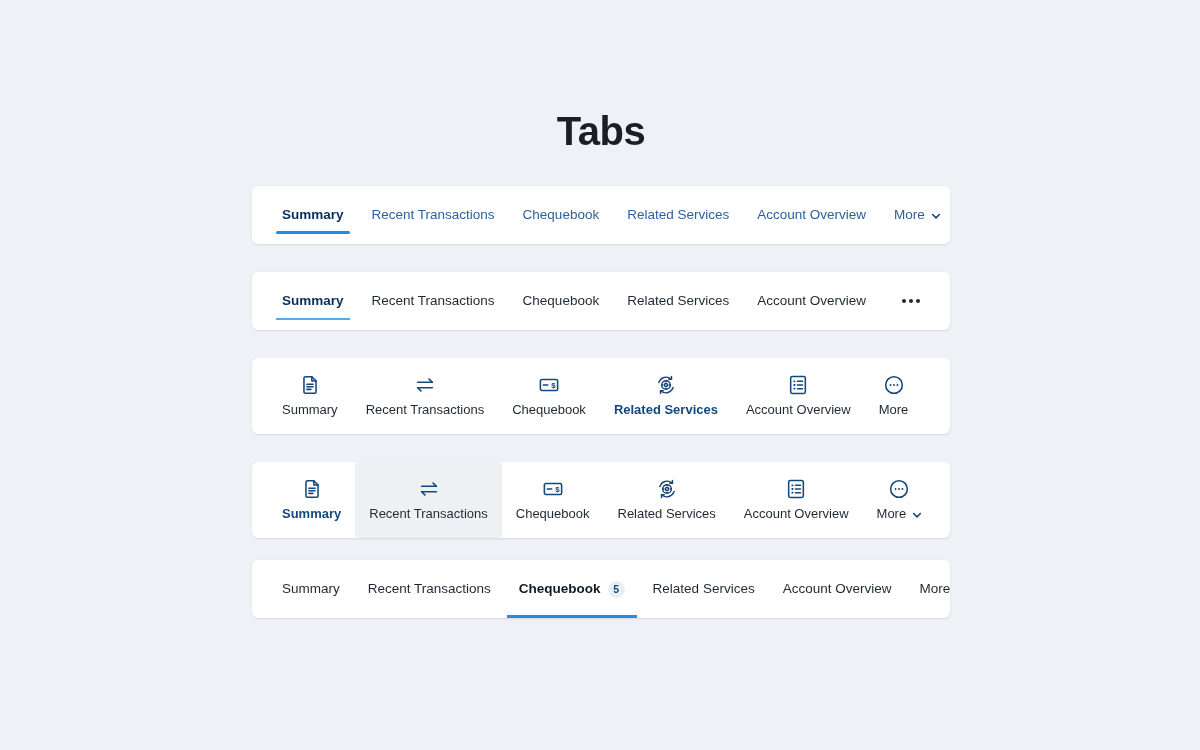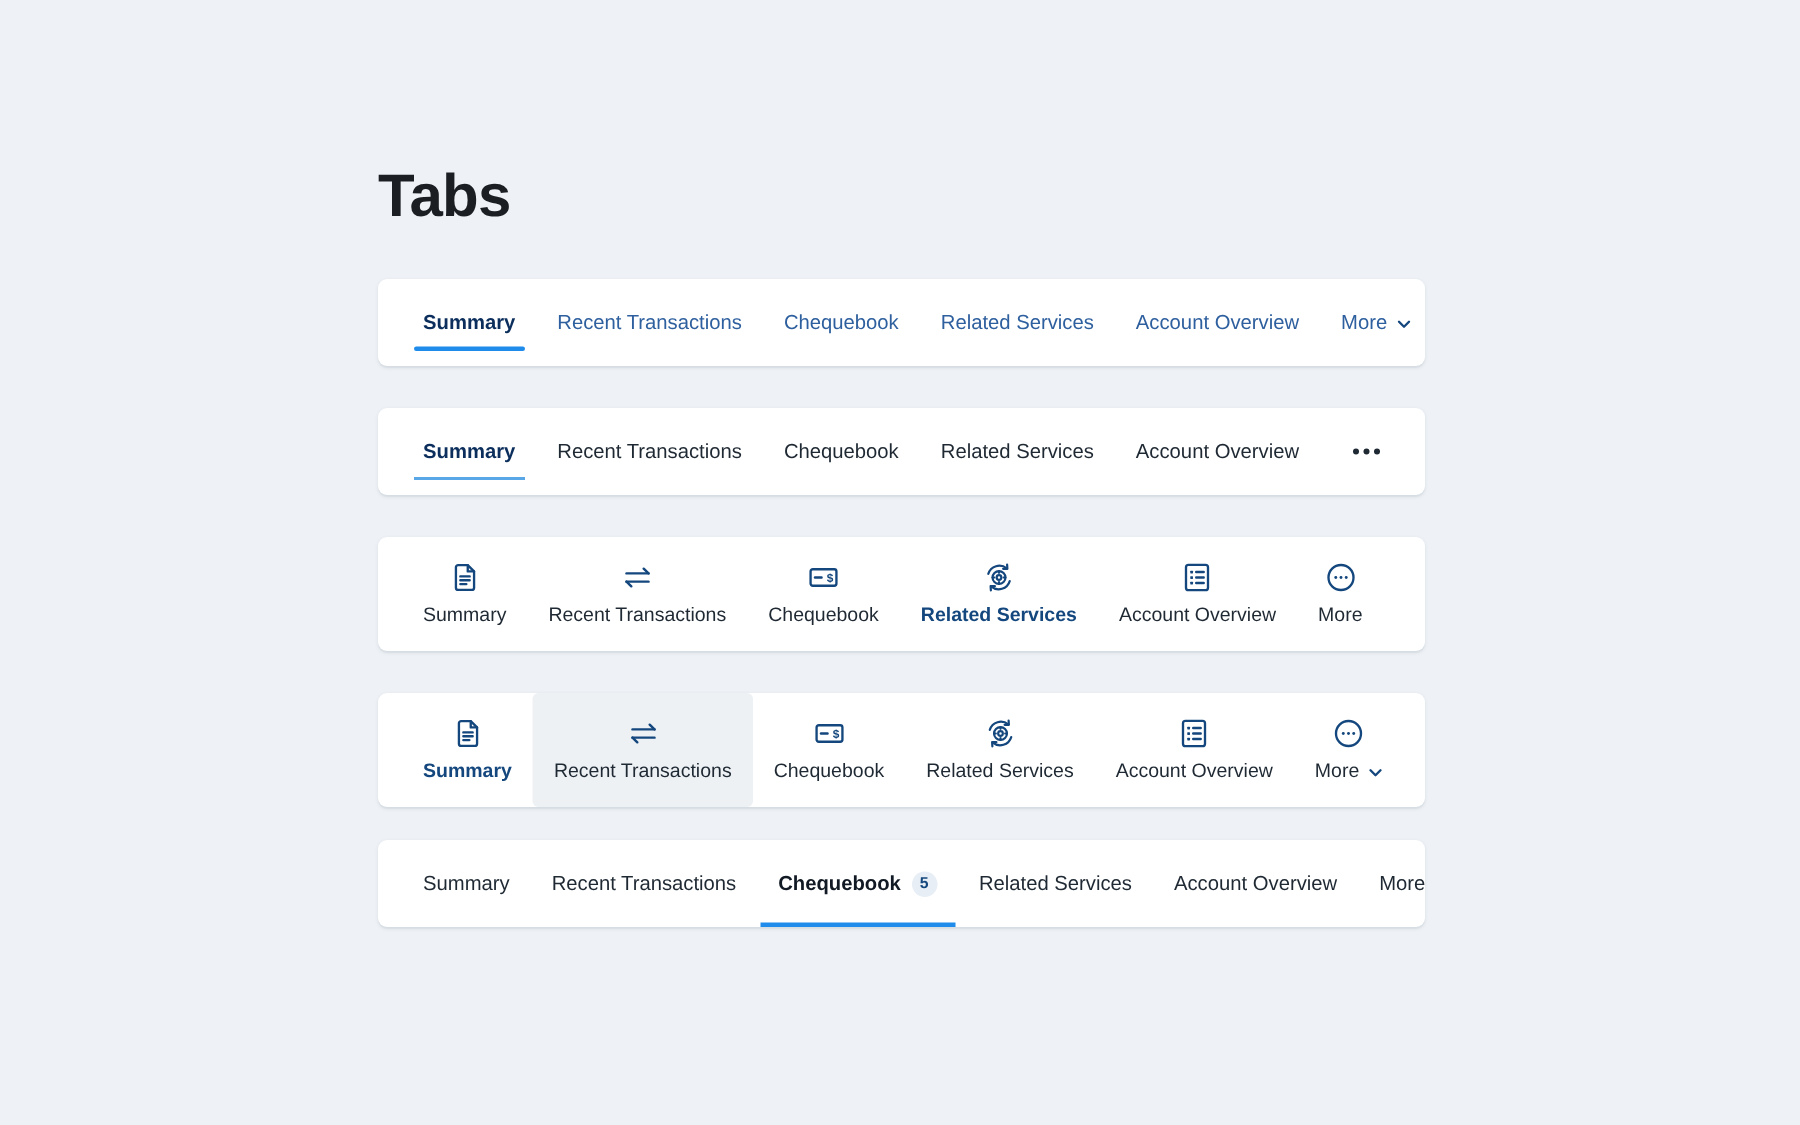--- a/index.html
+++ b/index.html
@@ -14,20 +14,21 @@
     width: 1200px; height: 750px;
     position: relative;
     background: #eef2f6;
     overflow: hidden;
   }
   .wrap {
     position: absolute;
     left: 252px;
     top: 0;
     width: 698px;
+    text-align: center;
   }
   .page-title {
     font-size: 40px;
     font-weight: bold;
     color: #1b1f23;
     letter-spacing: -0.5px;
     margin: 0;
     padding-top: 108px;
     line-height: 46px;
   }

